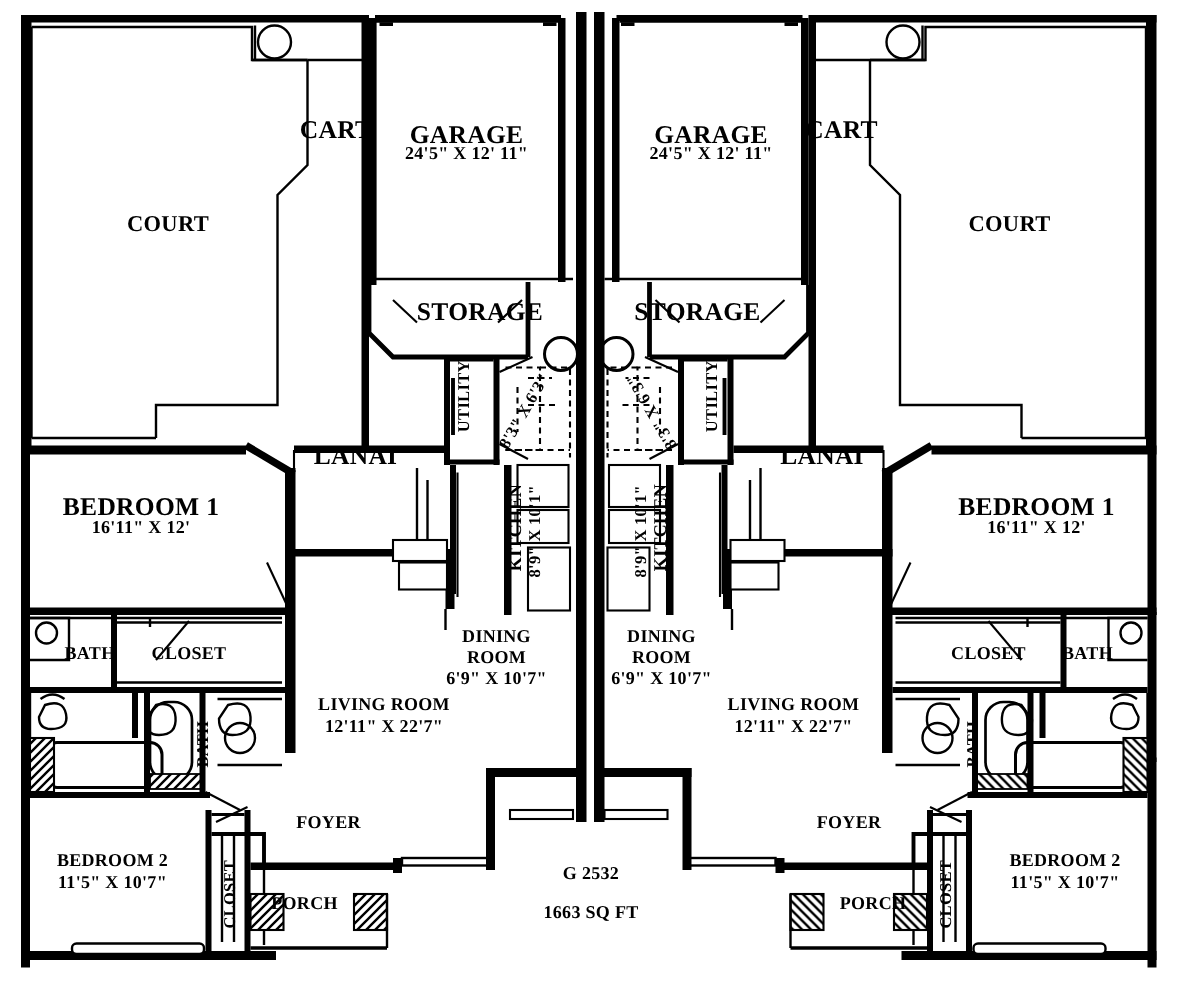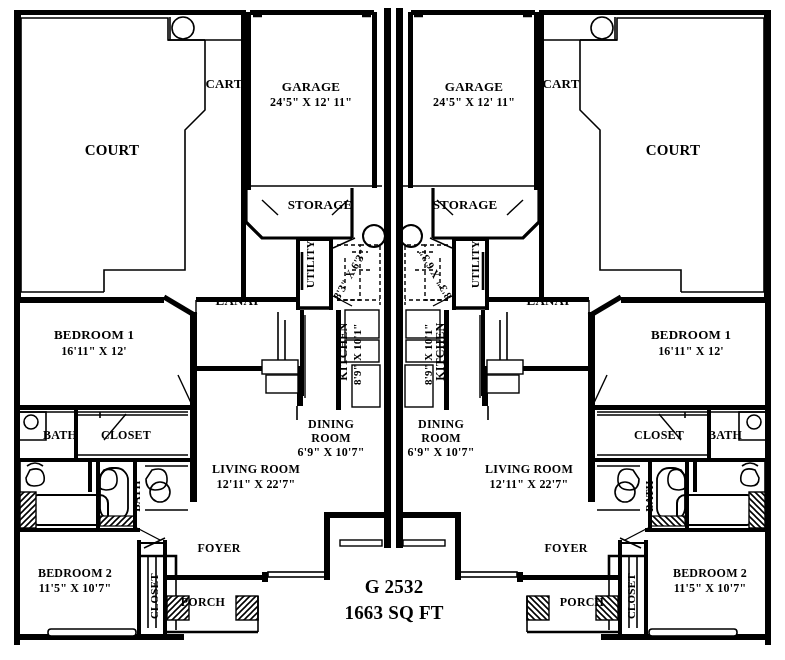--- a/index.html
+++ b/index.html
@@ -5,23 +5,23 @@
   html,body{margin:0;padding:0;background:#ffffff;}
   body{font-family:"Liberation Serif",serif;}
   #plan{position:relative;width:785px;height:660px;background:#fff;overflow:hidden;}
   #plan svg{position:absolute;left:0;top:0;}
   .lbl{position:absolute;font-family:"Liberation Serif",serif;font-weight:bold;
        color:#000;white-space:pre;line-height:1.12;letter-spacing:.2px;}
   .c{transform:translateX(-50%);text-align:center;}
   .vert{transform-origin:50% 50%;}
   .t11{font-size:11px;}
   .t12{font-size:12px;}
-  .t13{font-size:13px;}
+  .t13{font-size:17px;}
   .t15{font-size:15px;}
-  .t17{font-size:19px;}
+  .t17{font-size:12px;}
 </style>
 </head>
 <body>
 
 <div id="plan">
 
 <svg width="785" height="660" viewBox="0 0 785 660">
   <defs>
     <pattern id="hatch" width="6" height="6" patternUnits="userSpaceOnUse">
       <rect width="6" height="6" fill="#fff"></rect>

